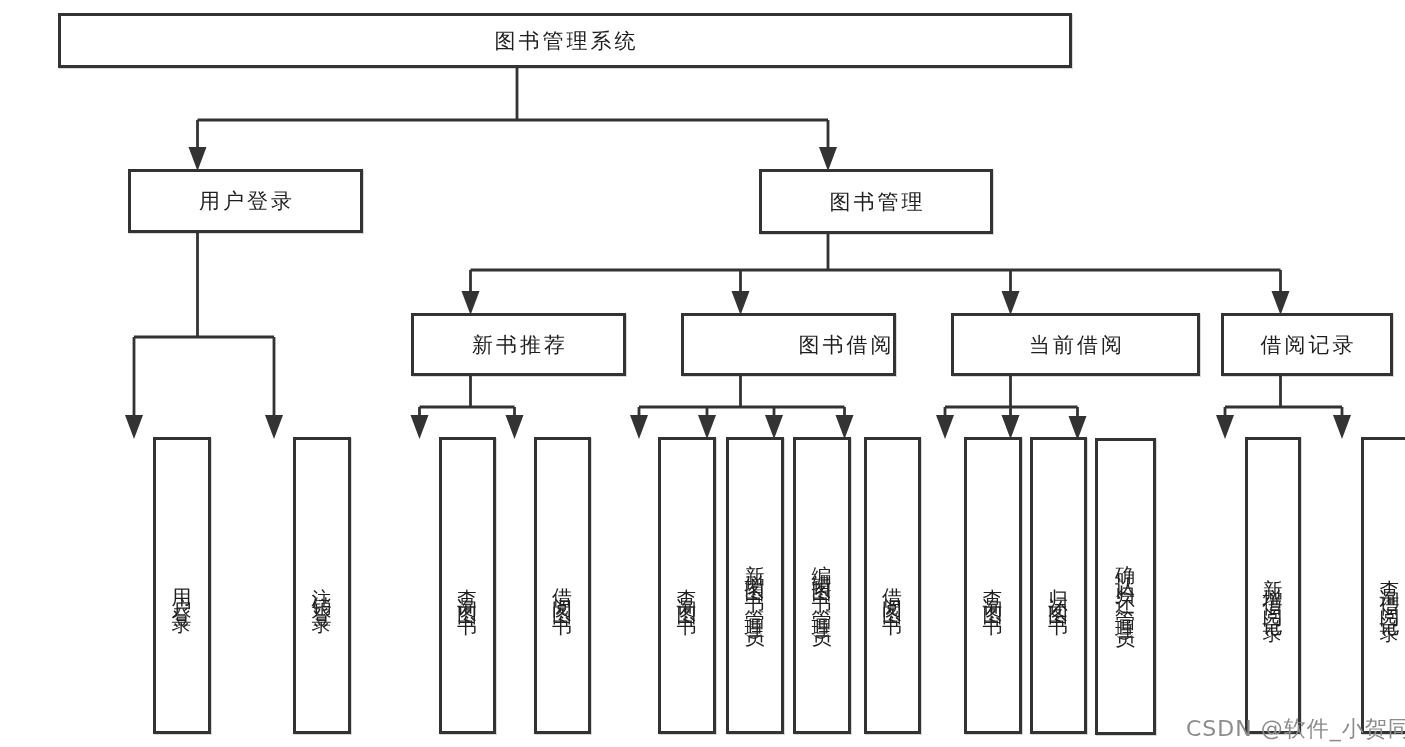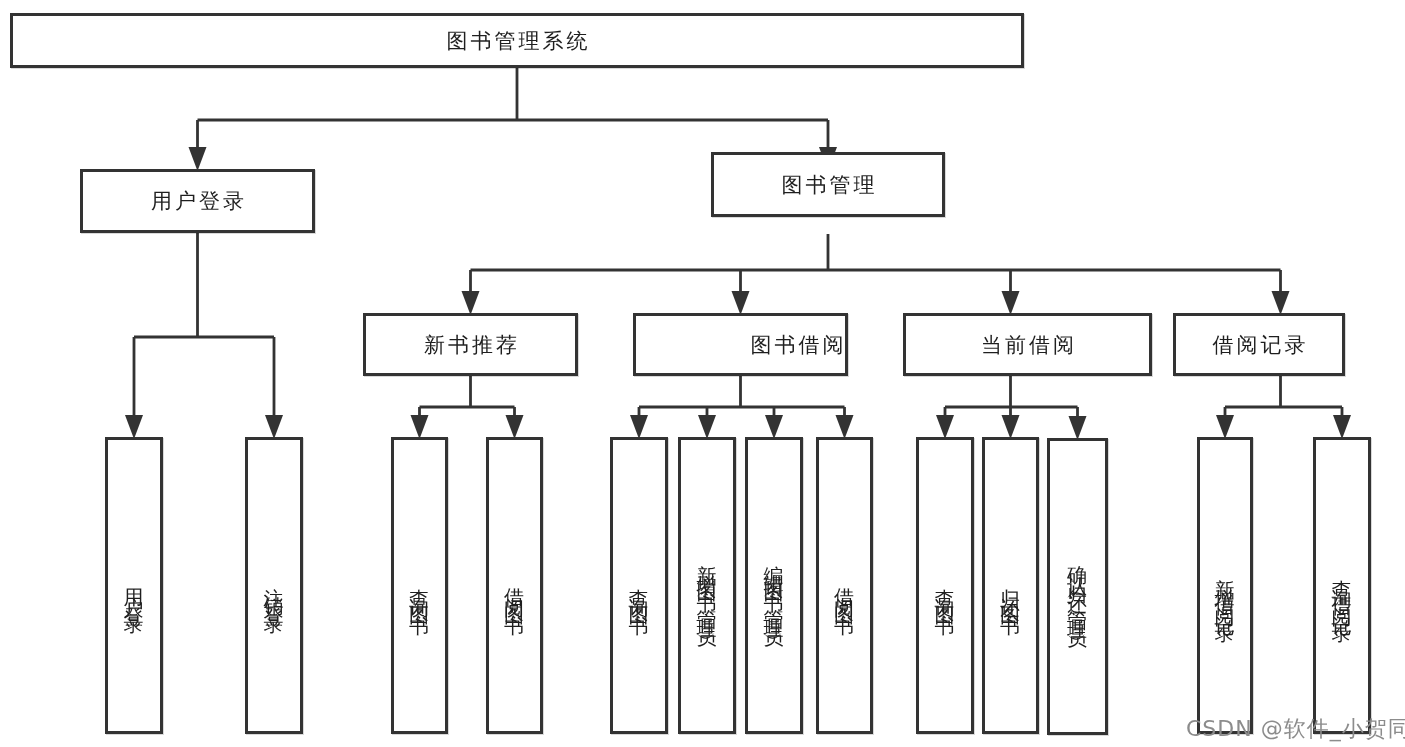--- a/index.html
+++ b/index.html
@@ -25,20 +25,21 @@
   .node {
     position: absolute;
     box-sizing: border-box;
     border: 3px solid #333333;
     background: #ffffff;
     display: flex;
     align-items: center;
     justify-content: center;
     color: #1f1f1f;
     box-shadow: 1px 1px 0 rgba(0,0,0,0.15);
+    margin-left: 48px;
   }
   .node.h span {
     font-size: 21px;
     letter-spacing: 3px;
     white-space: nowrap;
     transform: translateX(1.5px); 
   }
   .node.v span {
     writing-mode: vertical-rl;
     font-size: 20px;
@@ -82,21 +83,21 @@
       <polygon points="1216,415 1234,415 1225,439" fill="#333333"></polygon>
       <polygon points="1333,415 1351,415 1342,439" fill="#333333"></polygon>
     </svg>
   <div id="nodes">
       <div class="node h" style="left: 10px; top: 13px; width: 1014px; height: 55px;">
         <span>图书管理系统</span>
       </div>
       <div class="node h" style="left: 80px; top: 169px; width: 235px; height: 64px;">
         <span>用户登录</span>
       </div>
-      <div class="node h" style="left: 711px; top: 152px; width: 234px; height: 65px;">
+      <div class="node h" style="left: 711px; top: 169px; width: 234px; height: 65px;">
         <span>图书管理</span>
       </div>
       <div class="node h" style="left: 363px; top: 313px; width: 215px; height: 63px;">
         <span>新书推荐</span>
       </div>
       <div class="node h" style="left: 633px; top: 313px; width: 215px; height: 63px; justify-content: flex-end;">
         <span>图书借阅</span>
       </div>
       <div class="node h" style="left: 903px; top: 313px; width: 249px; height: 63px;">
         <span>当前借阅</span>

